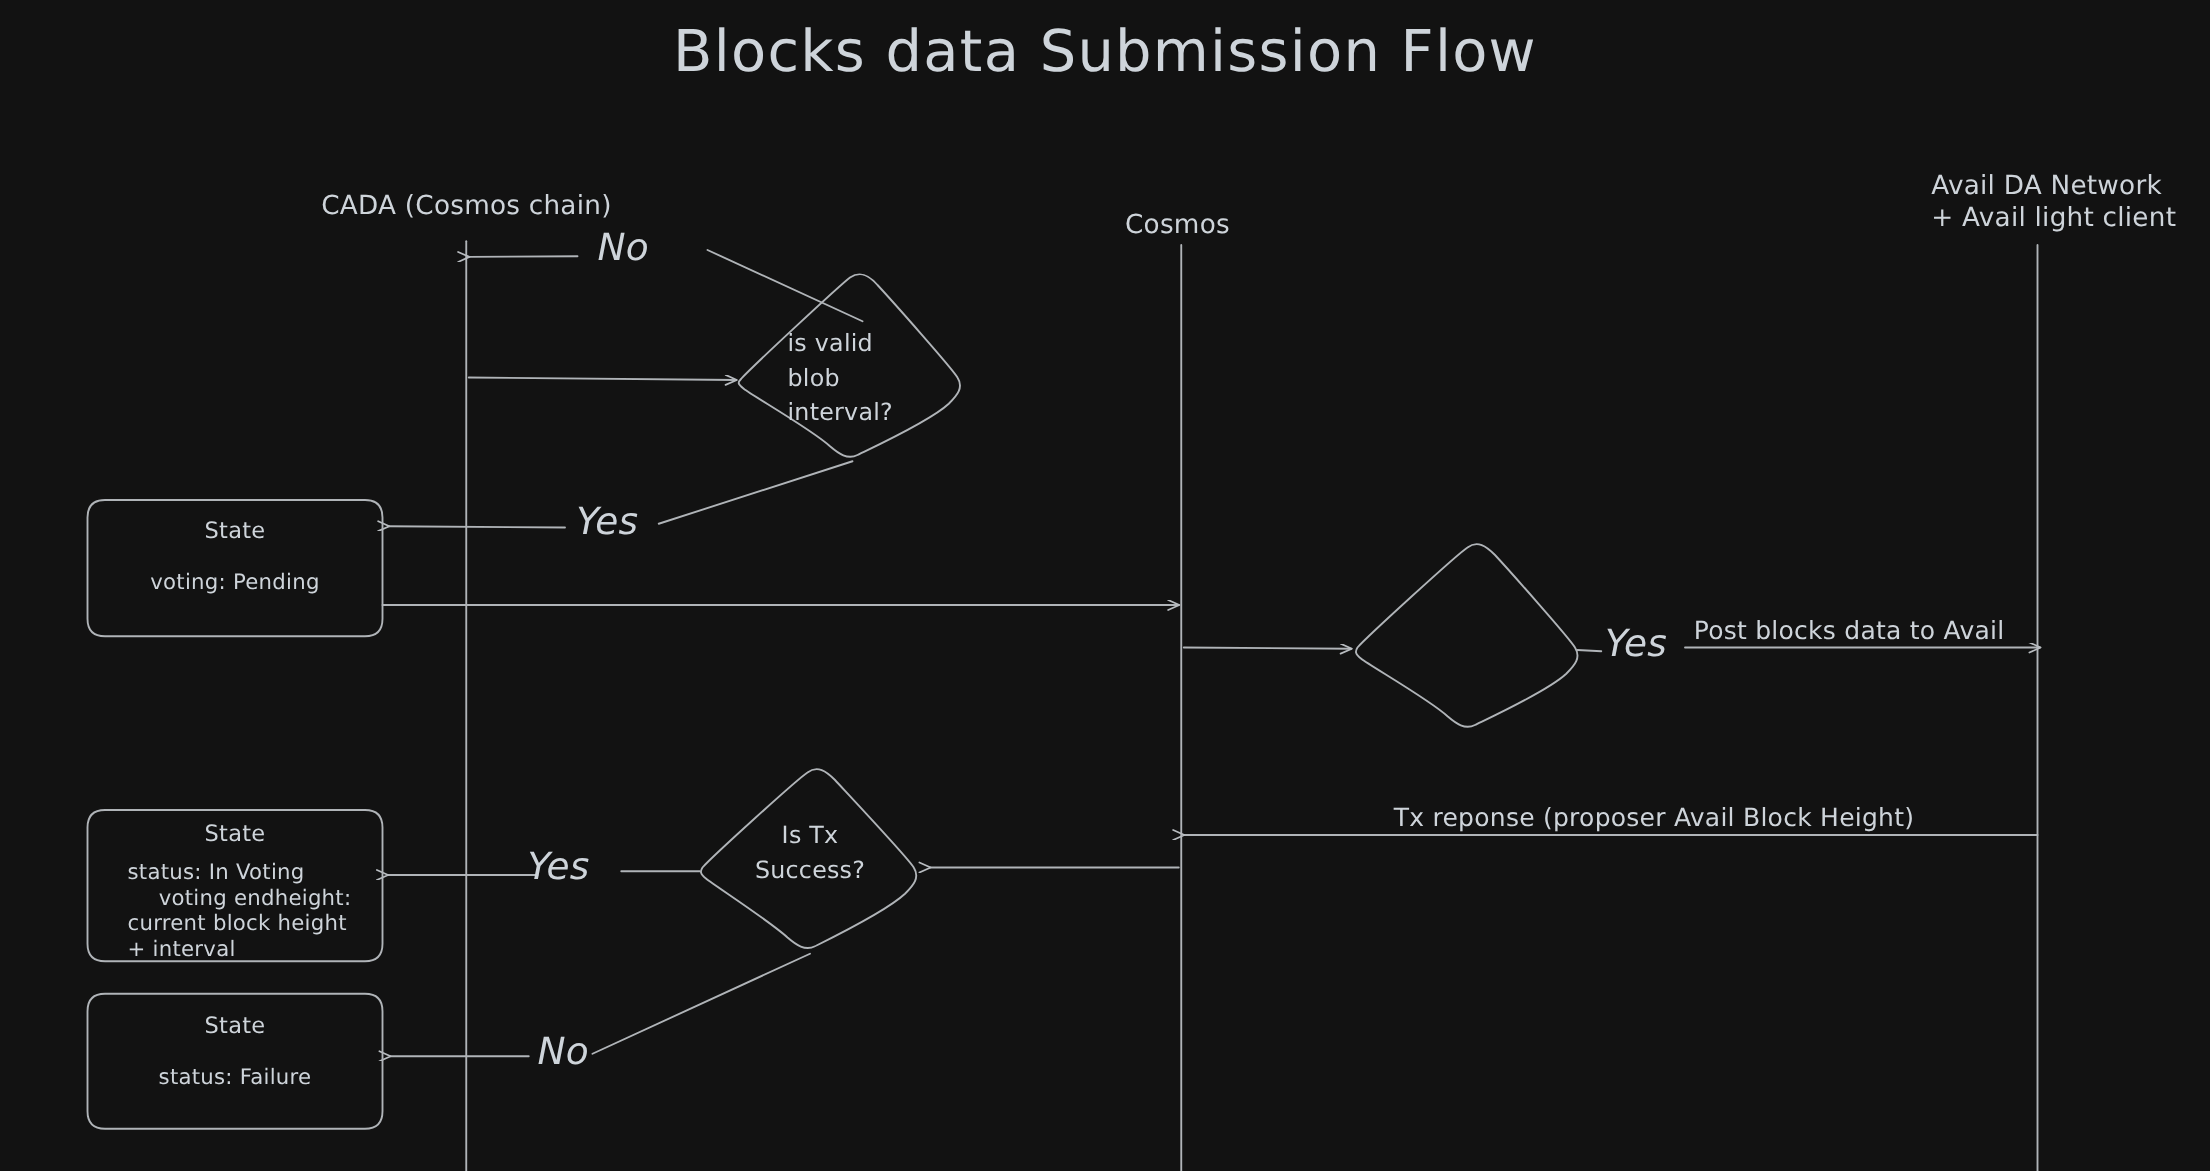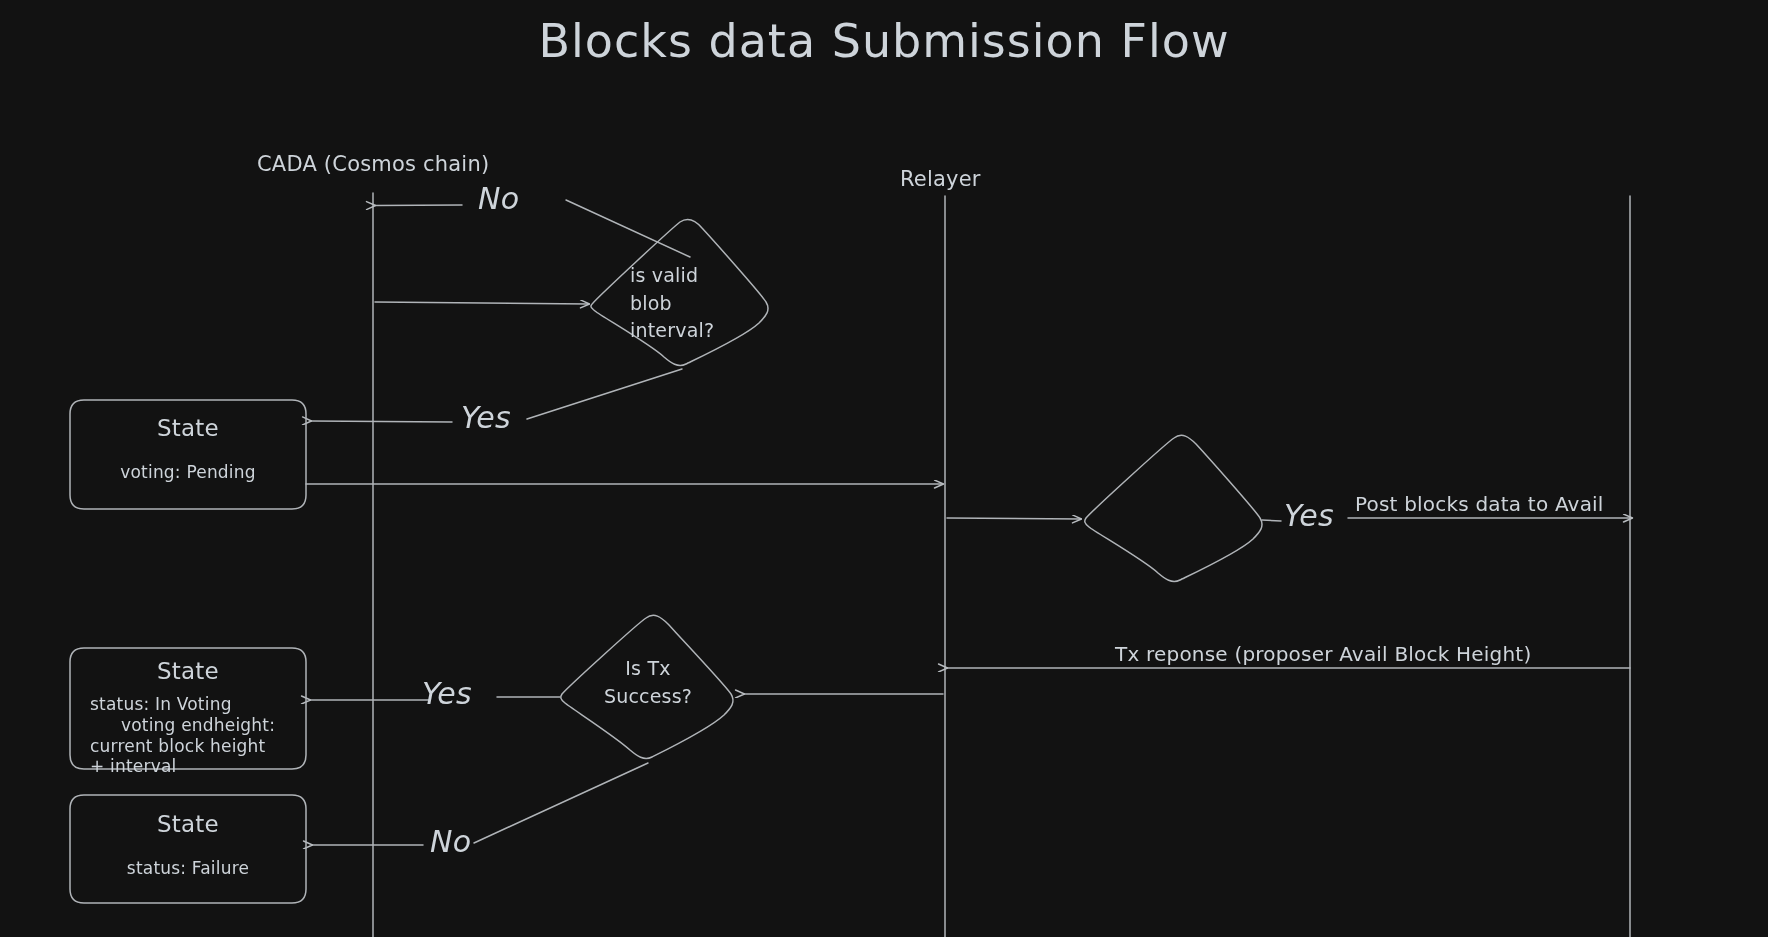--- a/index.html
+++ b/index.html
@@ -35,21 +35,21 @@
     font-size: 46px;
     text-align: center;
     width: 100%;
     left: 0;
     top: 13px;
     letter-spacing: 1px;
   }
   .lane-label { font-size: 21px; }
   .branch-label { font-size: 30px; font-style: italic; }
   .edge-label { font-size: 20px; }
-  .node-title { font-size: 23px; text-align: center; width: 100%; }
+  .node-title { font-size: 18px; text-align: center; width: 100%; }
   .node-sub { font-size: 17px; }
   .diamond-text { font-size: 19px; line-height: 1.45; }
   .diamond-text.center { text-align: center; }
 </style>
 </head>
 <body>
 
 <div id="canvas">
 
   <div class="lbl title">Blocks data Submission Flow</div>
@@ -172,22 +172,24 @@
 
       <g>
         <path d="M84,795 L292,795 Q306,795 306,809 L306,889 Q306,903 292,903
                  L84,903 Q70,903 70,889 L70,809 Q70,795 84,795 Z"></path>
       </g>
     </g>
   </svg>
 
   <div class="lbl lane-label" style="left:257px; top:152px;">CADA (Cosmos chain)</div>
 
-  <div class="lbl lane-label" style="left:900px; top:167px;">Relayer</div>
-
+  <div class="lbl lane-label" style="left:900px; top:167px;">Cosmos</div>
+
+  <div class="lbl lane-label" style="left:1545px; top:136px;">Avail DA Network
++ Avail light client</div>
 
   <div class="lbl diamond-text" style="left:630px; top:262px;">is valid
 blob
 interval?</div>
 
 
   <div class="lbl diamond-text center" style="left:588px; top:655px; width:120px;">Is Tx
 Success?</div>
 
   <div class="lbl branch-label" style="left:478px; top:181px;">No</div>
@@ -204,21 +206,21 @@
 
   <div class="lbl edge-label" style="left:1115px; top:642px;">Tx reponse (proposer Avail Block Height)</div>
 
   <div style="position:absolute; left:70px; top:414px; width:236px;">
     <div class="lbl node-title" style="position:relative; left:0; top:0;">State</div>
     <div class="lbl node-sub" style="position:relative; left:0; top:20px; text-align:center; width:100%;">voting: Pending</div>
   </div>
 
   <div style="position:absolute; left:70px; top:657px; width:236px;">
     <div class="lbl node-title" style="position:relative; left:0; top:0;">State</div>
-    <div style="position:relative; top:9px; padding-left:20px;">
+    <div style="position:relative; top:9px; padding-left:32px;">
       <div class="lbl node-sub" style="position:relative;">status: In Voting</div>
       <div class="lbl node-sub" style="position:relative;text-align:center;">voting endheight:</div>
       <div class="lbl node-sub" style="position:relative;">current block height</div>
       <div class="lbl node-sub" style="position:relative;">+ interval</div>
     </div>
   </div>
 
   <div style="position:absolute; left:70px; top:810px; width:236px;">
     <div class="lbl node-title" style="position:relative; left:0; top:0;">State</div>
     <div class="lbl node-sub" style="position:relative; left:0; top:20px; text-align:center; width:100%;">status: Failure</div>

